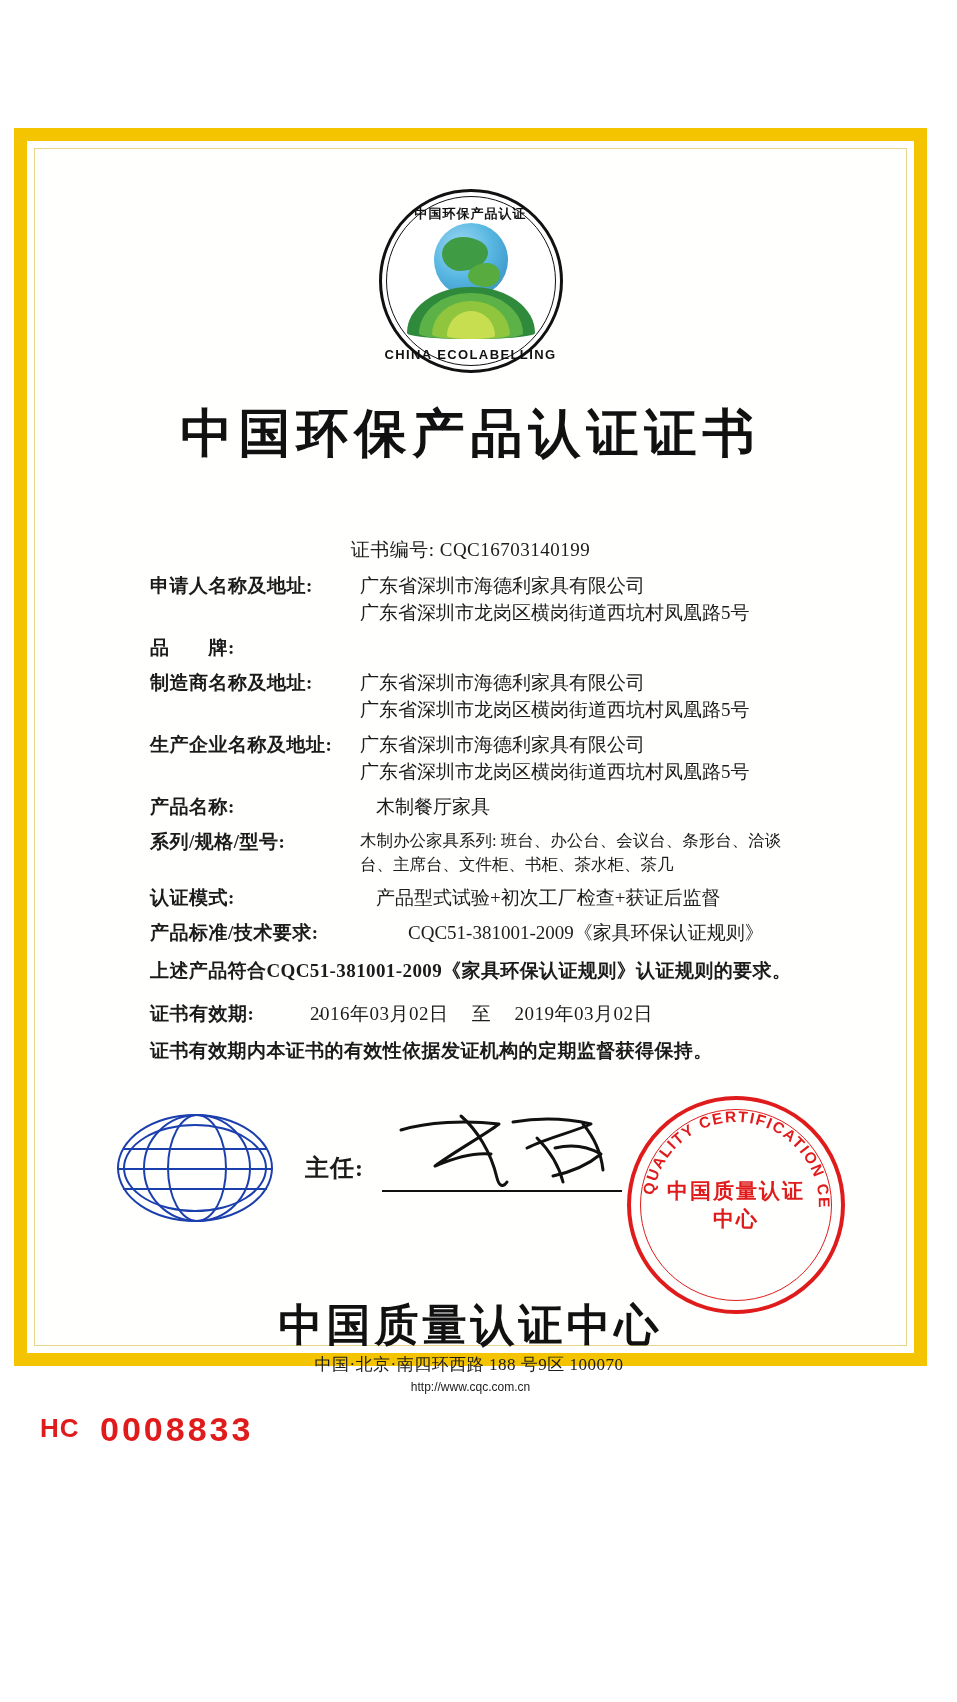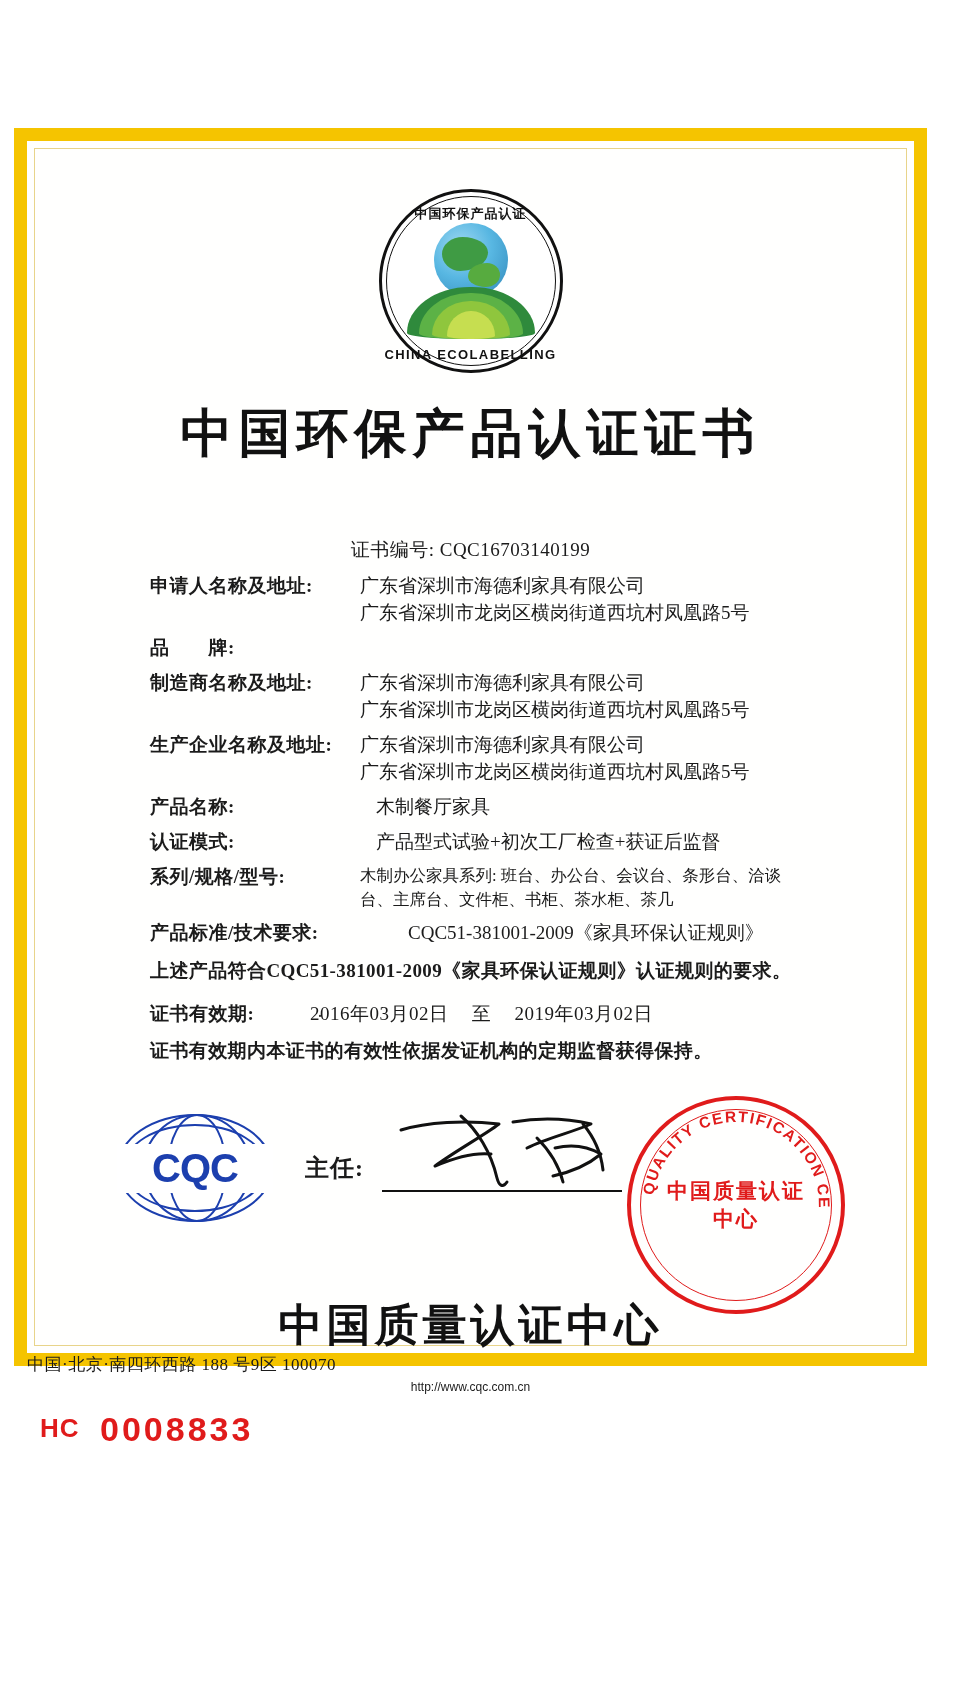--- a/index.html
+++ b/index.html
@@ -348,20 +348,21 @@
     font-weight: bold;
     font-size: 44px;
     letter-spacing: 4px;
     color: #111;
   }
   .org-addr {
     position: absolute;
     left: 0;
     right: 3px;
     top: 1212px;
+    text-align: center;
     font-size: 17px;
     letter-spacing: 0.5px;
   }
   .org-url {
     position: absolute;
     left: 0;
     right: 0;
     top: 1239px;
     text-align: center;
     font-size: 12px;
@@ -444,30 +445,30 @@
         <span class="line2">广东省深圳市龙岗区横岗街道西坑村凤凰路5号</span>
       </div>
     </div>
 
     <div class="row">
       <div class="lbl lbl-w5">产品名称:</div>
       <div class="val val-indent">木制餐厅家具</div>
     </div>
 
     <div class="row">
-      <div class="lbl lbl-w7">认证模式:</div>
-      <div class="val val-indent">产品型式试验+初次工厂检查+获证后监督</div>
-    </div>
-
-    <div class="row">
       <div class="lbl lbl-w6">系列/规格/型号:</div>
       <div class="val small-val">
         <span>木制办公家具系列: 班台、办公台、会议台、条形台、洽谈</span>
         <span class="line2">台、主席台、文件柜、书柜、茶水柜、茶几</span>
       </div>
+    </div>
+
+    <div class="row">
+      <div class="lbl lbl-w7">认证模式:</div>
+      <div class="val val-indent">产品型式试验+初次工厂检查+获证后监督</div>
     </div>
 
     <div class="row">
       <div class="lbl lbl-w8">产品标准/技术要求:</div>
       <div class="val">CQC51-381001-2009《家具环保认证规则》</div>
     </div>
 
     <div class="statement">上述产品符合CQC51-381001-2009《家具环保认证规则》认证规则的要求。</div>
 
     <div class="row validity-row">
@@ -486,21 +487,20 @@
 
   <div class="sig-area">
     <div class="cqc-logo">
       <div class="oval"></div>
       <div class="oval o2"></div>
       <div class="meridian m1"></div>
       <div class="meridian m2"></div>
       <div class="parallel p0"></div>
       <div class="parallel p1"></div>
       <div class="parallel p2"></div>
-      <div class="cqc-text">CQC</div>
     </div>
 
     <div class="director-label">主任:</div>
     <div class="sig-line"></div>
     <div class="signature">
       <svg viewBox="0 0 230 84" width="230" height="84" aria-hidden="true">
         <g fill="none" stroke="#111" stroke-width="3" stroke-linecap="round" stroke-linejoin="round">
           <path d="M14,22 C40,14 78,12 112,16 C96,28 70,42 48,58 C62,52 86,44 104,46"></path>
           <path d="M74,8 C90,22 104,44 110,70 C112,78 116,80 120,74"></path>
           <path d="M126,14 C150,10 178,10 204,16 C186,24 160,30 140,40"></path>

